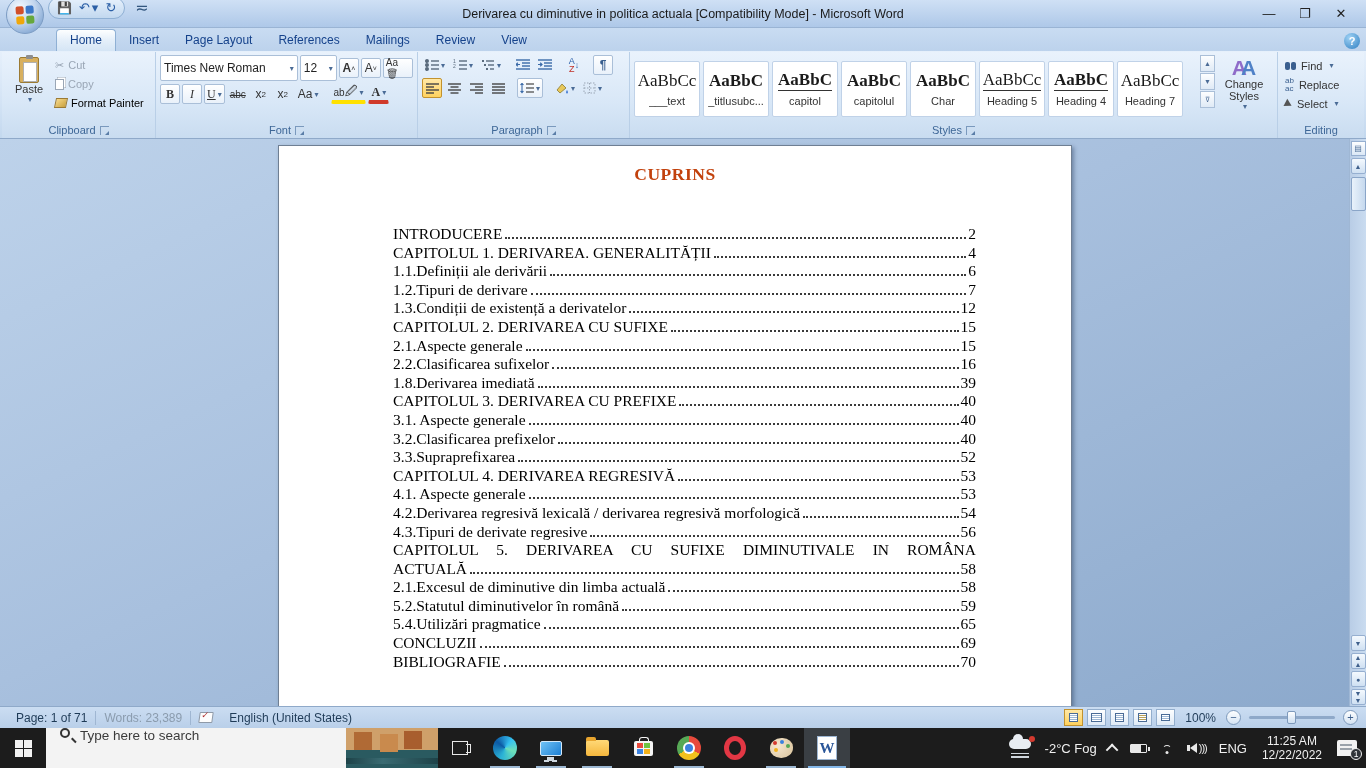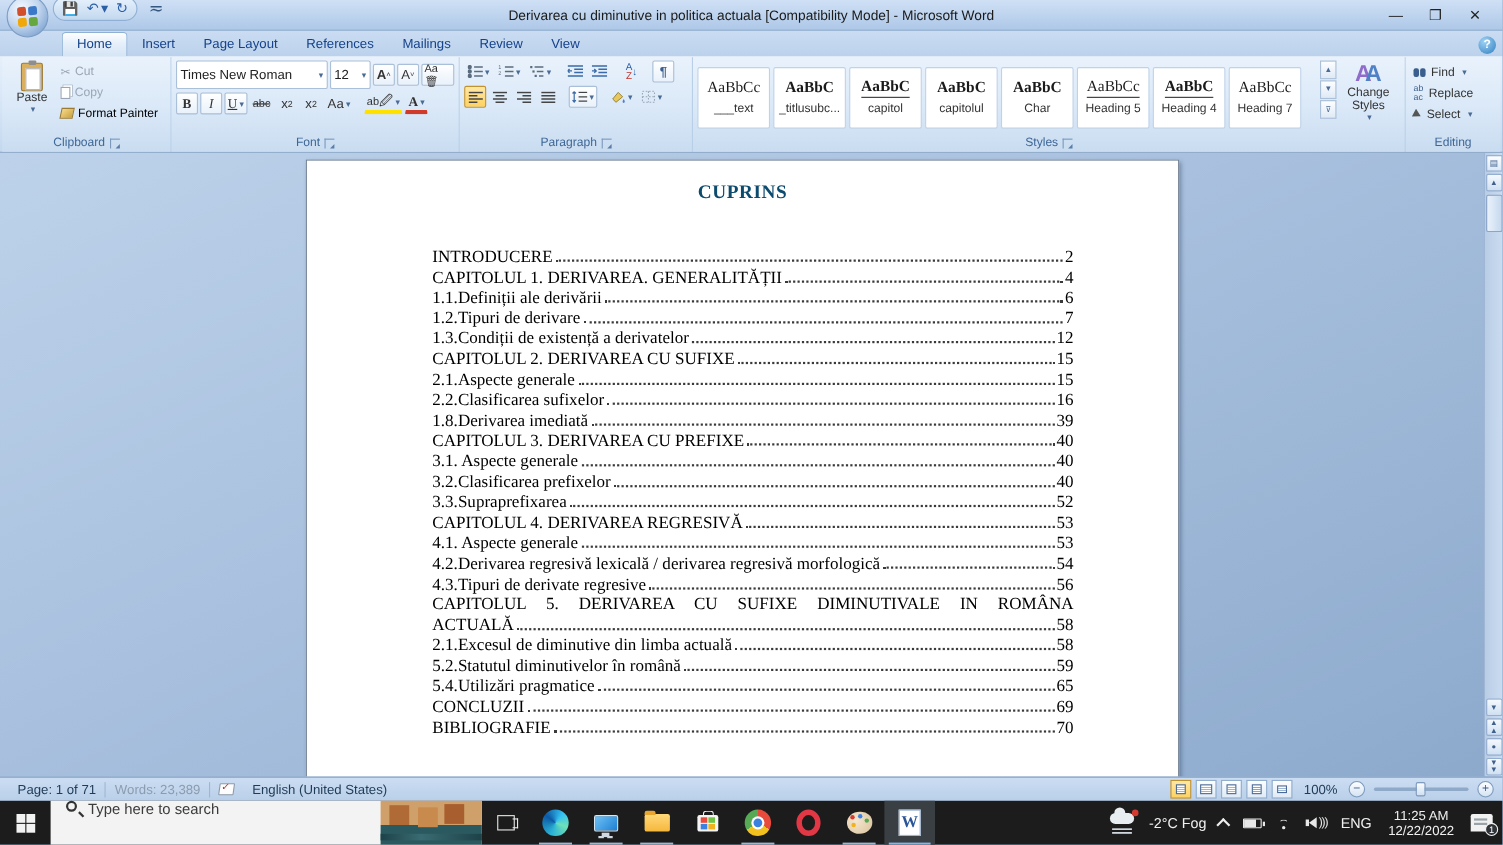--- a/index.html
+++ b/index.html
@@ -60,21 +60,21 @@
   .combo { background:#fff; border:1px solid #aabfd8; border-radius:2px; height:19px; display:flex; align-items:center; font-size:12px; padding:12px 3px; color:#222; }
   .combo .drop { margin-left:auto; }
   .glyph-serif { font-family:"Liberation Serif", serif; }
 
   
   svg.pic { display:block; }
 
   
   .styles-body { display:flex; align-items:center; gap:3px; }
   .style-card { width:66px; height:56px; background:#fff; border:1px solid #c0d2e8; border-radius:2px; display:flex; flex-direction:column; align-items:center; justify-content:center; overflow:hidden; }
-  .style-prev { font-family:"Liberation Serif", serif; font-size:14px; white-space:nowrap; color:#1a1a1a; max-width:62px; overflow:hidden; }
+  .style-prev { font-family:"Liberation Serif", serif; font-size:17px; white-space:nowrap; color:#1a1a1a; max-width:62px; overflow:hidden; }
   .style-prev.b { font-weight:bold; } .style-prev.u { border-bottom:1px solid #333; }
   .style-name { font-size:11px; color:#333; margin-top:4px; max-width:62px; overflow:hidden; white-space:nowrap; }
   .gal-scroll { display:flex; flex-direction:column; gap:1px; }
   .gal-scroll .sb { width:15px; height:17px; border:1px solid #aabfd8; background:linear-gradient(#fdfeff,#dfeaf6); display:flex; align-items:center; justify-content:center; font-size:7px; color:#4a6b96; }
   .chg-styles { width:58px; display:flex; flex-direction:column; align-items:center; font-size:11px; color:#333; padding-top:3px; }
   .aa-icon { font-size:21px; font-weight:bold; line-height:20px; }
   .aa-icon .a1 { color:#8f6cc9; } .aa-icon .a2 { color:#4f81c7; margin-left:-6px; }
 
   
   .edit-col { display:flex; flex-direction:column; gap:2px; padding-top:2px; }
@@ -82,21 +82,21 @@
   .binoc { width:5px; height:8px; background:#3a5f8f; border-radius:2px; box-shadow:6px 0 0 #3a5f8f; margin-right:6px; }
   .repl-ico { font-size:8px; color:#3a5f8f; line-height:8px; text-align:left; }
   .sel-arrow { width:0; height:0; border-left:7px solid #555; border-top:4px solid transparent; border-bottom:4px solid transparent; transform:rotate(28deg); }
 
   
   .help-btn { position:absolute; right:6px; top:-18px; width:16px; height:16px; border-radius:50%; background:radial-gradient(circle at 35% 30%,#9fd2f5,#2f7fc1); color:#fff; font-size:11px; font-weight:bold; display:flex; align-items:center; justify-content:center; }
 
   
   .docarea { position:absolute; top:139px; left:0; right:0; bottom:62px; background:linear-gradient(155deg,#bdd2ea 0%,#a8c0de 45%,#8ca9cc 100%); overflow:hidden; }
   .page { position:absolute; left:278px; top:6px; width:794px; bottom:-10px; background:#fff; border:1px solid #6f7f93; box-shadow:2px 2px 4px rgba(40,60,90,.45); }
-  .doc-title { margin-top:18px; text-align:center; font-family:"Liberation Serif", serif; font-weight:bold; font-size:17.5px; letter-spacing:.5px; color:#0c4a6e; }
+  .doc-title { margin-top:18px; text-align:center; font-family:"Liberation Serif", serif; font-weight:bold; font-size:17.5px; letter-spacing:.5px; color:#c2410c; }
   .toc { margin:40px 95px 0 114px; font-family:"Liberation Serif", serif; font-size:15.5px; color:#000; }
   .toc-row { display:flex; align-items:baseline; height:18.6px; white-space:nowrap; }
   .toc-leader { flex:1; border-bottom:2px dotted #3a3a3a; margin:0 2px 3px 3px; min-width:10px; }
   .toc-page { flex:none; }
   .toc-row.justified { display:block; text-align:justify; text-align-last:justify; }
 
   
   .vscroll { position:absolute; right:0; top:0; bottom:0; width:17px; background:linear-gradient(90deg,#b9cde6,#cadcf0); border-left:1px solid #9fb7d4; display:flex; flex-direction:column; align-items:center; }
   .vs-btn { width:15px; height:16px; margin:1px 0; border:1px solid #96afd0; border-radius:2px; background:linear-gradient(#f4f9fe,#cfe0f2); display:flex; align-items:center; justify-content:center; font-size:7px; color:#3f608c; }
   .vs-track { flex:1; width:15px; position:relative; }

